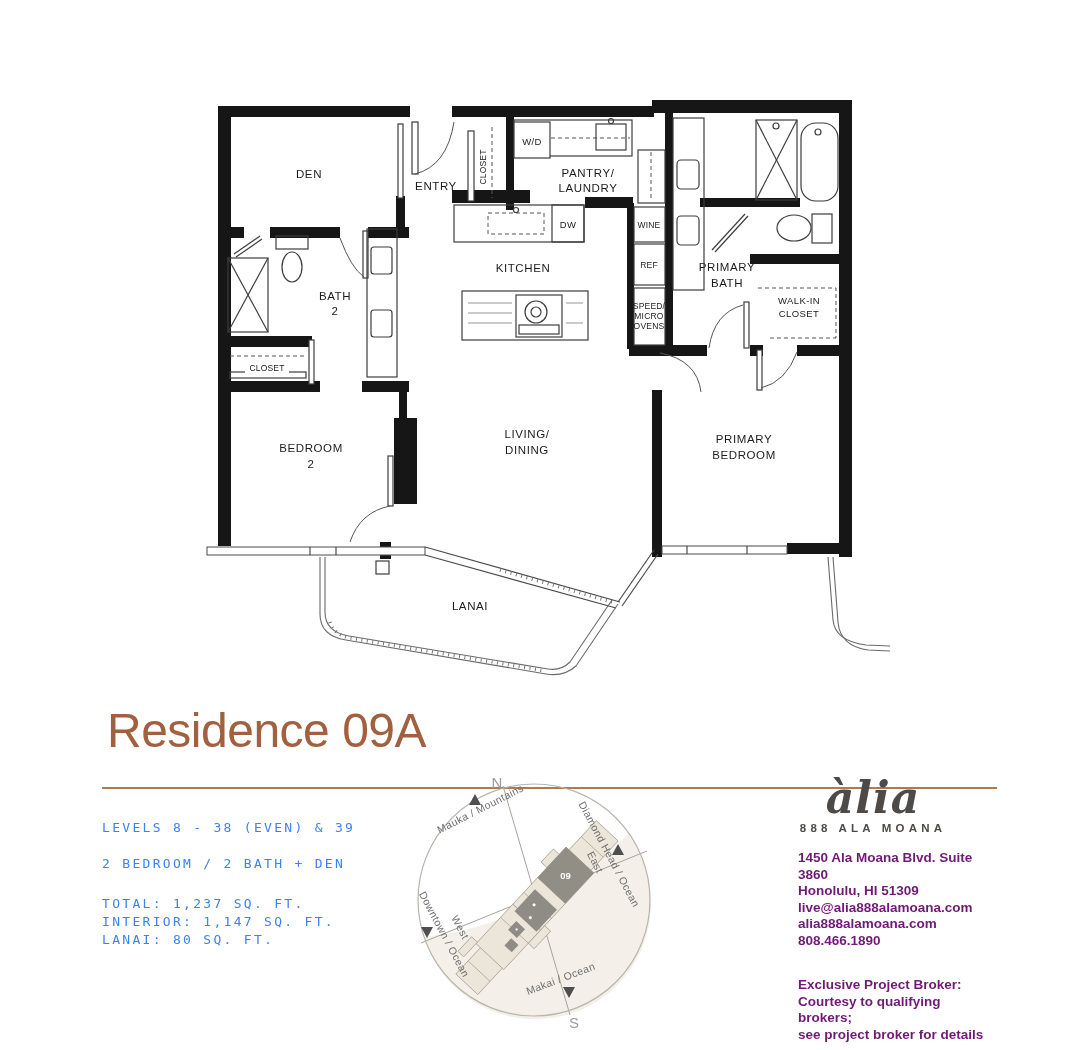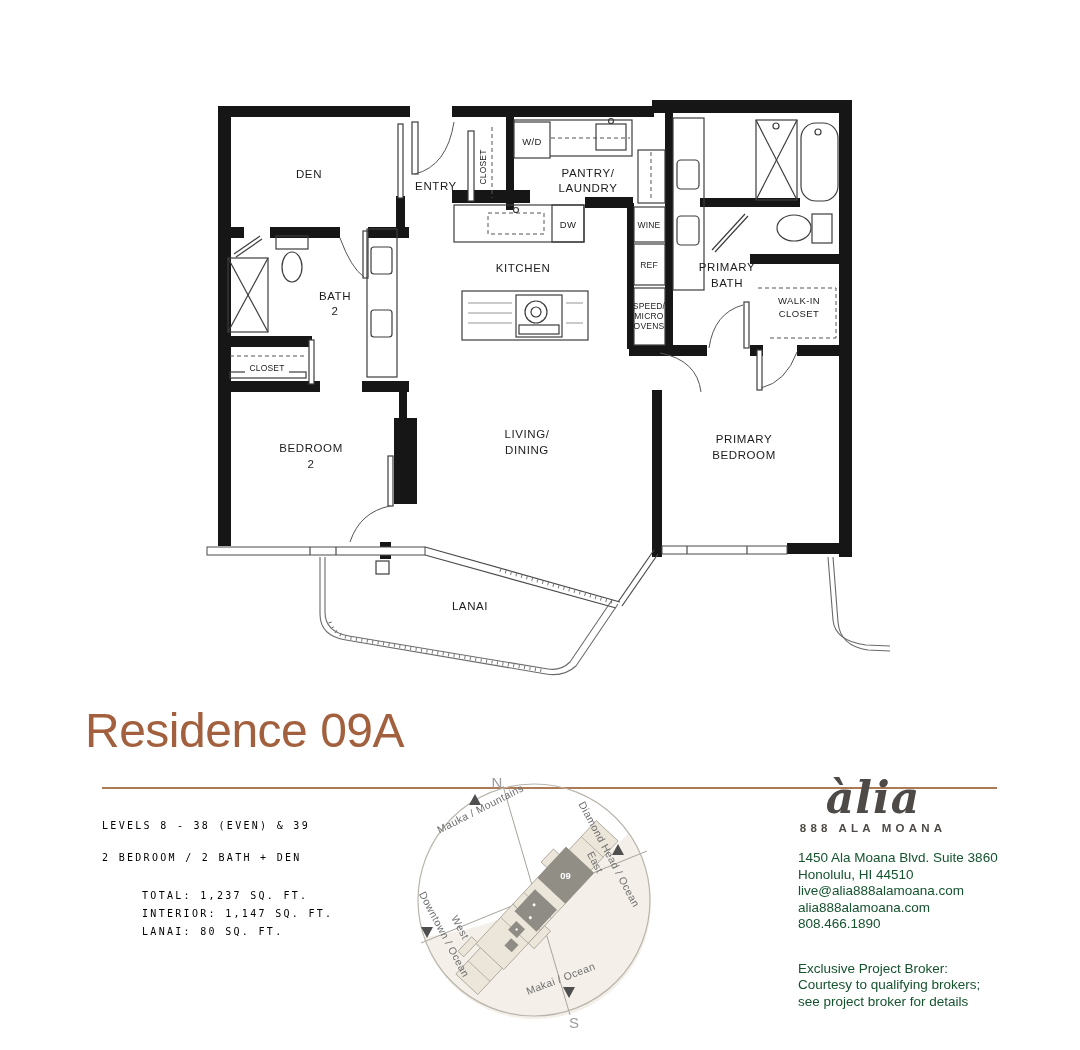--- a/index.html
+++ b/index.html
@@ -14,40 +14,40 @@
   .win{fill:#fff;stroke:#4a4a4a;stroke-width:1;}
   .wline{fill:none;stroke:#4a4a4a;stroke-width:1.2;}
   .rail{fill:none;stroke:#6a6a6a;stroke-width:1.1;}
   .hat{fill:none;stroke:#777;stroke-width:3.5;stroke-dasharray:1 4.5;}
   .arc{fill:none;stroke:#555;stroke-width:1;}
   .grate{stroke:#8a8a8a;stroke-width:.9;}
   .lbl{font:11.5px "Liberation Sans",sans-serif;fill:#1c1c1c;letter-spacing:.6px;text-anchor:middle;}
   .lbs{font:9.5px "Liberation Sans",sans-serif;fill:#1c1c1c;letter-spacing:.4px;text-anchor:middle;}
   .lbt{font:8.5px "Liberation Sans",sans-serif;fill:#1c1c1c;letter-spacing:.2px;text-anchor:middle;}
   
-  .title{position:absolute;left:85px;top:703px;font-size:48px;color:#a2603e;letter-spacing:-.5px;}
+  .title{position:absolute;left:107px;top:703px;font-size:48px;color:#a2603e;letter-spacing:-.5px;}
   .rule{position:absolute;left:102px;top:787px;width:895px;height:2px;background:#ad7a56;}
   
   .details{position:absolute;left:102px;top:820px;font-family:"DejaVu Sans Mono",monospace;
-           font-size:10px;letter-spacing:2.3px;color:#000000;}
+           font-size:13px;letter-spacing:2.3px;color:#3b82f6;}
   .details p{margin:0;}
   .details .gap1{margin-bottom:21px;}
   .details .gap2{margin-bottom:24px;}
-  .details .tight{line-height:18px;margin-left:40px;}
+  .details .tight{line-height:18px;}
   
   .compass-svg{position:absolute;left:400px;top:772px;}
   .cmp-txt{font:10.5px "Liberation Sans",sans-serif;fill:#6f6f6f;letter-spacing:.4px;text-anchor:middle;}
   .cmp-ns{font:15px "Liberation Sans",sans-serif;fill:#9b9b9b;text-anchor:middle;}
   
   .brand{position:absolute;left:798px;top:774px;width:200px;color:#3d3d3d;}
   .logo-wrap{width:150px;text-align:center;}
   .logo{font-family:"DejaVu Serif",serif;font-style:italic;font-weight:700;font-size:44px;
         line-height:48px;color:#4e4a47;letter-spacing:1px;}
   .brand-sub{font-size:11.5px;font-weight:bold;letter-spacing:4.2px;color:#4e4a47;}
-  .addr{margin-top:16px;font-size:13.5px;line-height:16.5px;color:#14532d;}
+  .addr{margin-top:16px;font-size:13.5px;line-height:16.5px;color:#701a75;font-weight:bold;}
   .addr p{margin:0;}
   .broker{margin-top:28px;}
 </style>
 </head>
 <body>
 
 <div class="page">
 
   <svg class="plan-svg" width="1080" height="700" viewBox="0 0 1080 700">
 
@@ -270,21 +270,21 @@
     <text class="cmp-txt" transform="rotate(-21 162 210)" x="162" y="210">Makai / Ocean</text>
   </svg>
 
   <div class="brand">
     <div class="logo-wrap">
       <div class="logo">àlia</div>
       <div class="brand-sub">888 ALA MOANA</div>
     </div>
     <div class="addr">
       <p>1450 Ala Moana Blvd. Suite 3860</p>
-      <p>Honolulu, HI 44510</p>
+      <p>Honolulu, HI 51309</p>
       <p>live@alia888alamoana.com</p>
       <p>alia888alamoana.com</p>
       <p>808.466.1890</p>
     </div>
     <div class="addr broker">
       <p>Exclusive Project Broker:</p>
       <p>Courtesy to qualifying brokers;</p>
       <p>see project broker for details</p>
     </div>
   </div>

